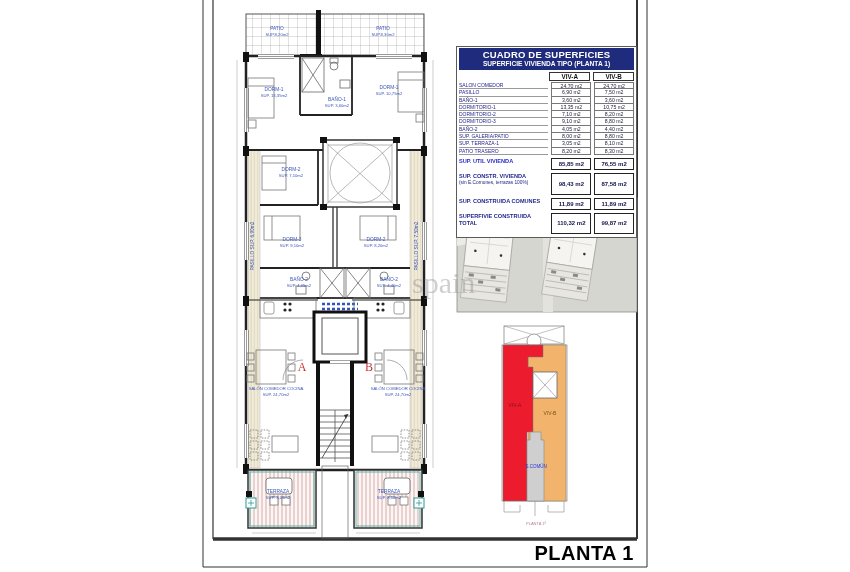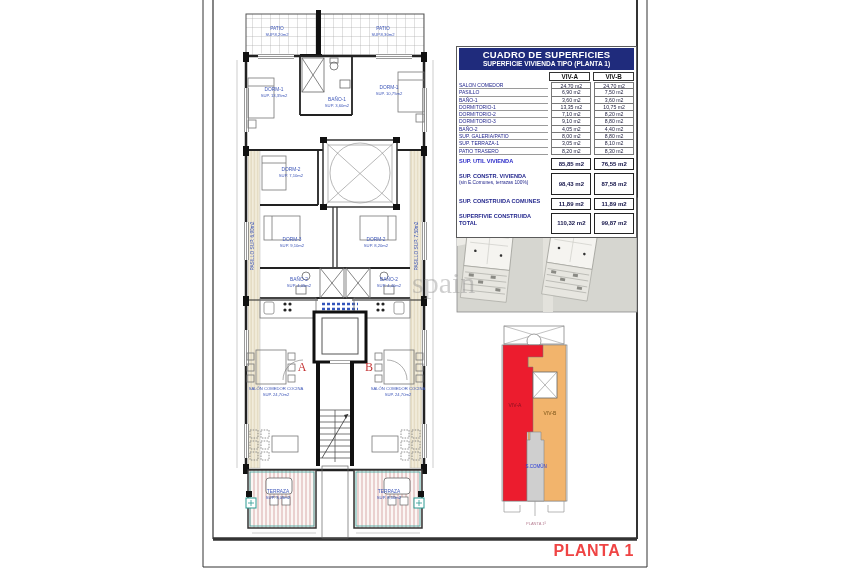--- a/index.html
+++ b/index.html
@@ -27,21 +27,21 @@
   .srow{display:flex;margin-top:3px;}
   .slbl{width:90px;color:#23278d;font-weight:bold;font-size:5.6px;line-height:1.2;}
   .slbl .l2{font-size:4.8px;font-weight:normal;}
   .slbl.blue{color:#2a2ac8;}
   .sval{width:40px;margin-left:3px;border:1px solid #222;display:flex;align-items:center;
         justify-content:center;font-size:6px;font-weight:bold;color:#15154a;box-sizing:border-box;}
   .h12{height:12px}.h22{height:22px}.h21{height:21px}
 
   
   .sheet-title{position:absolute;left:456px;top:542px;width:178px;text-align:right;
-               font-size:16px;font-weight:bold;color:#ef4444;letter-spacing:.5px;}
+               font-size:20px;font-weight:bold;color:#000000;letter-spacing:.5px;}
 </style>
 </head>
 <body>
 
 <div id="page">
 
 <svg id="scene" width="850" height="572" viewBox="0 0 850 572">
   <defs>
     <pattern id="grid" width="9" height="9" patternUnits="userSpaceOnUse">
       <path d="M9 0H0V9" fill="none" stroke="#a8a8a8" stroke-width="0.7"></path>

